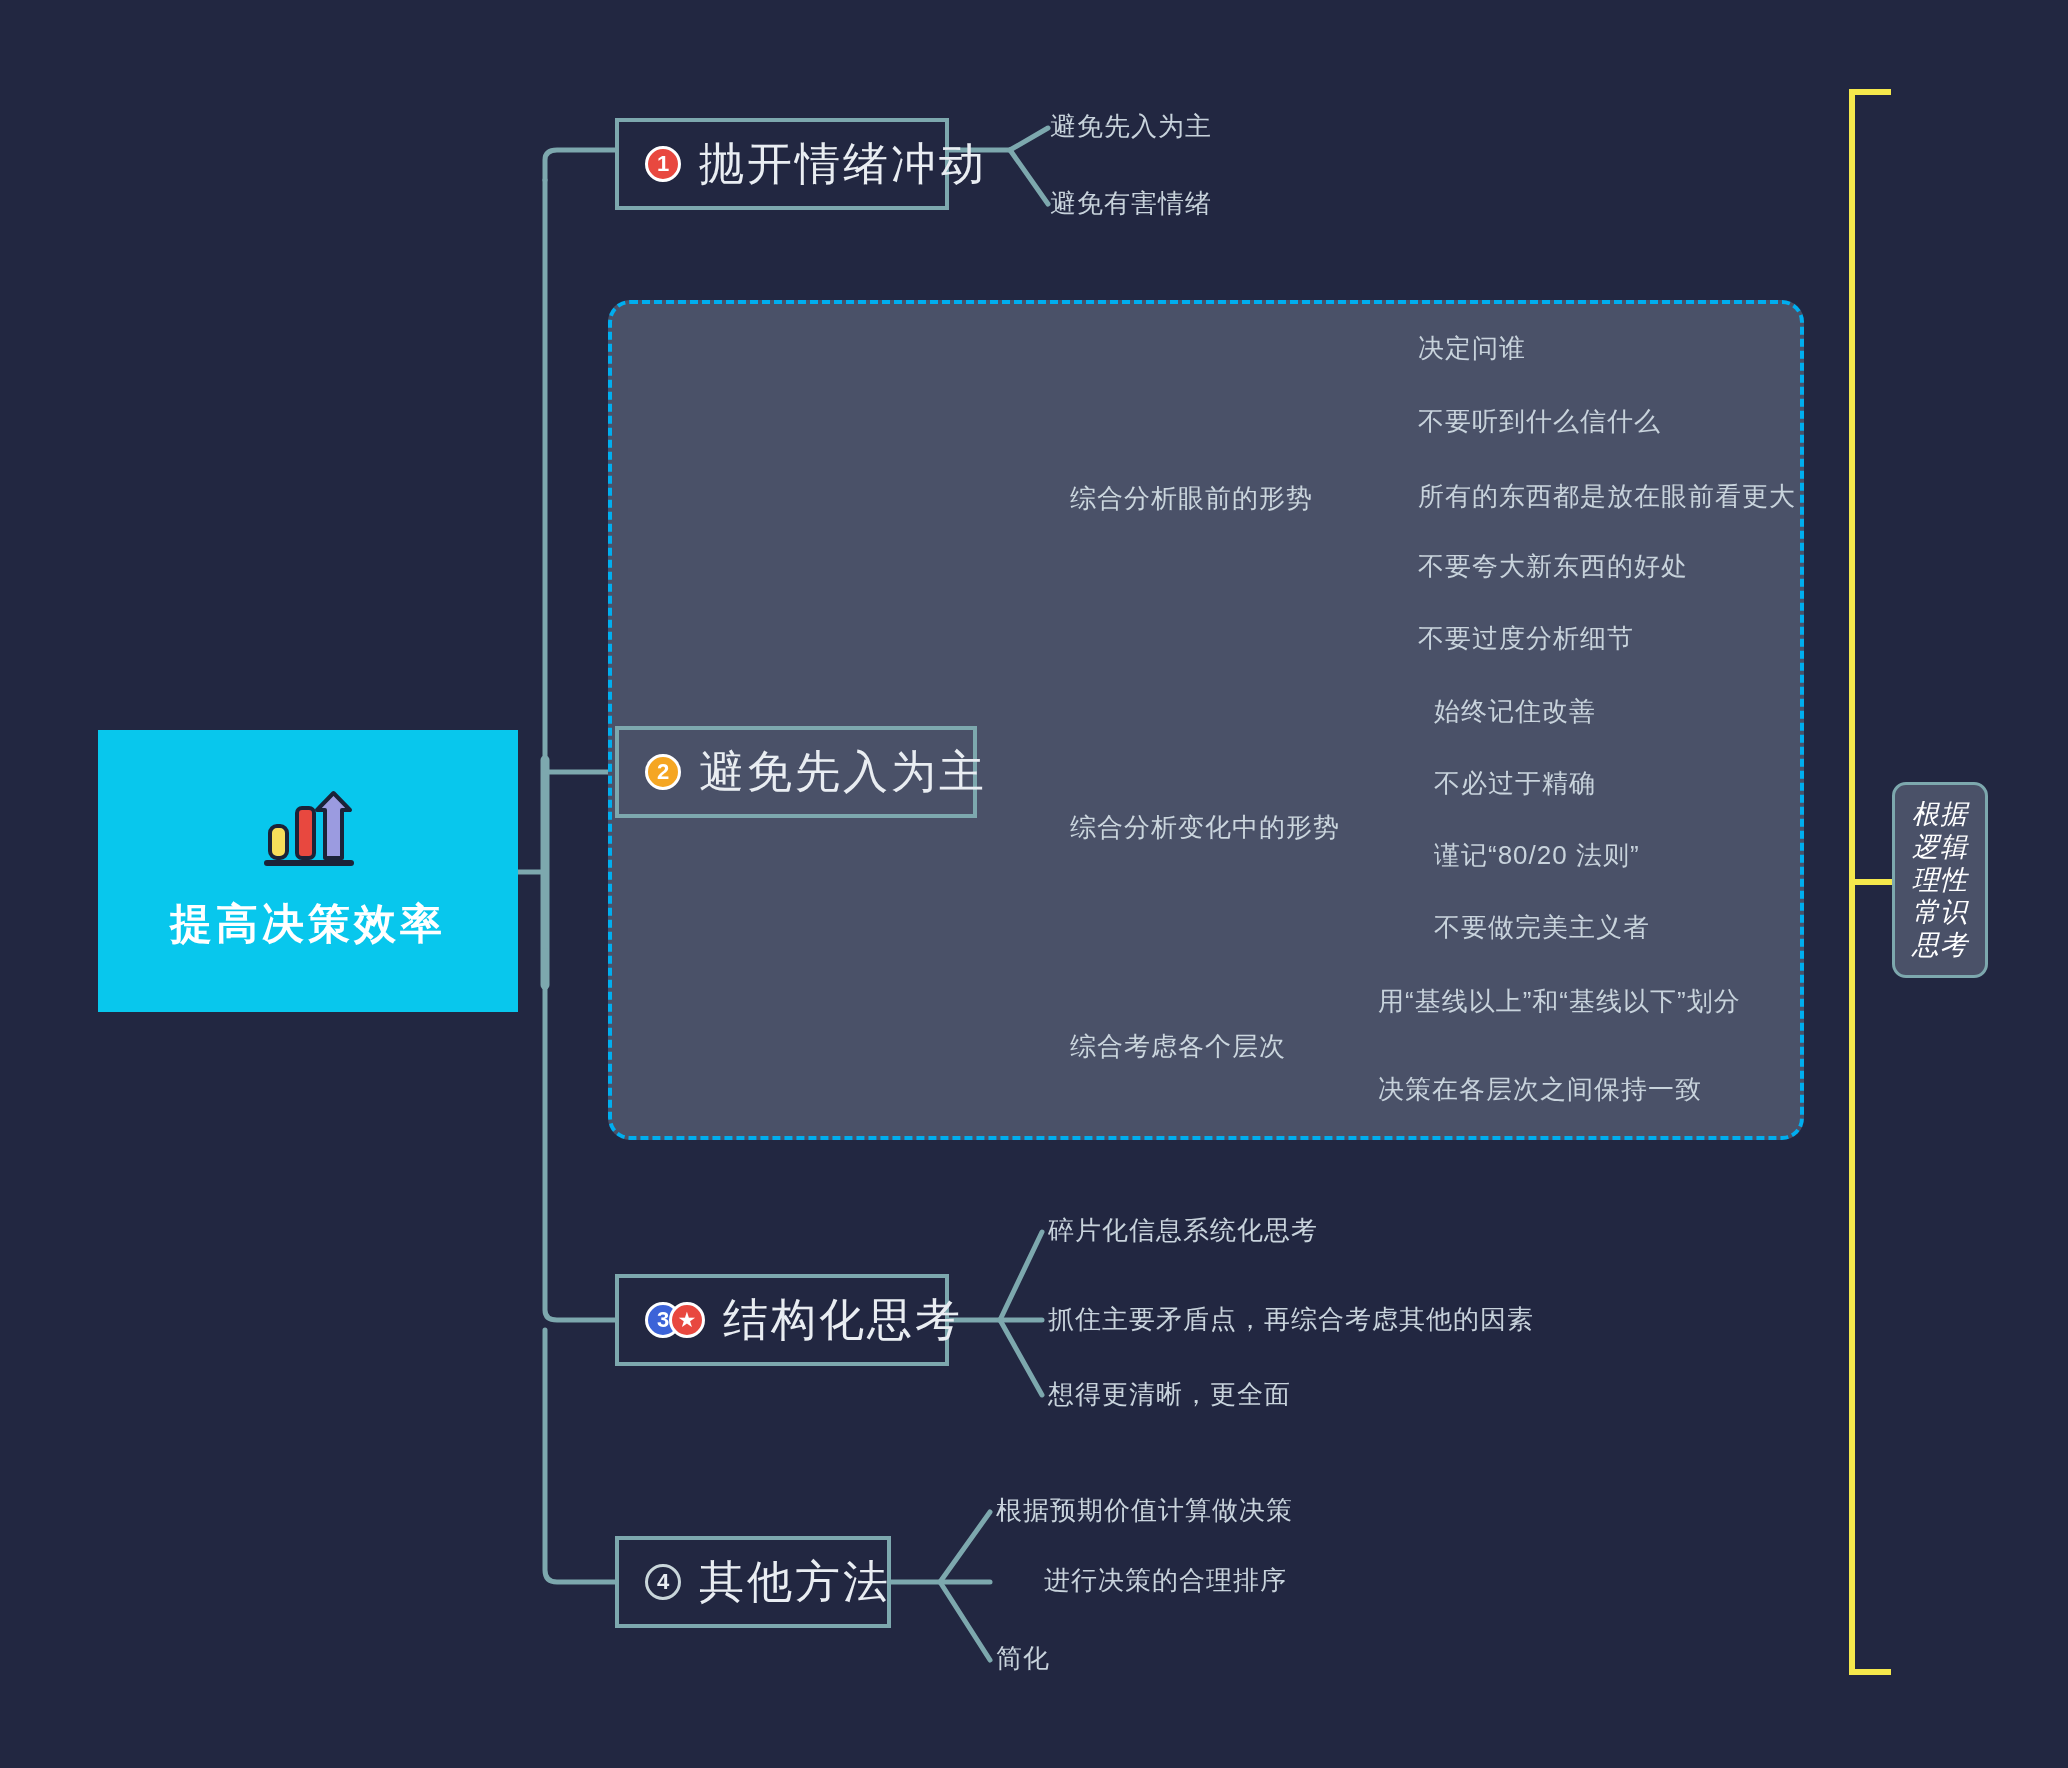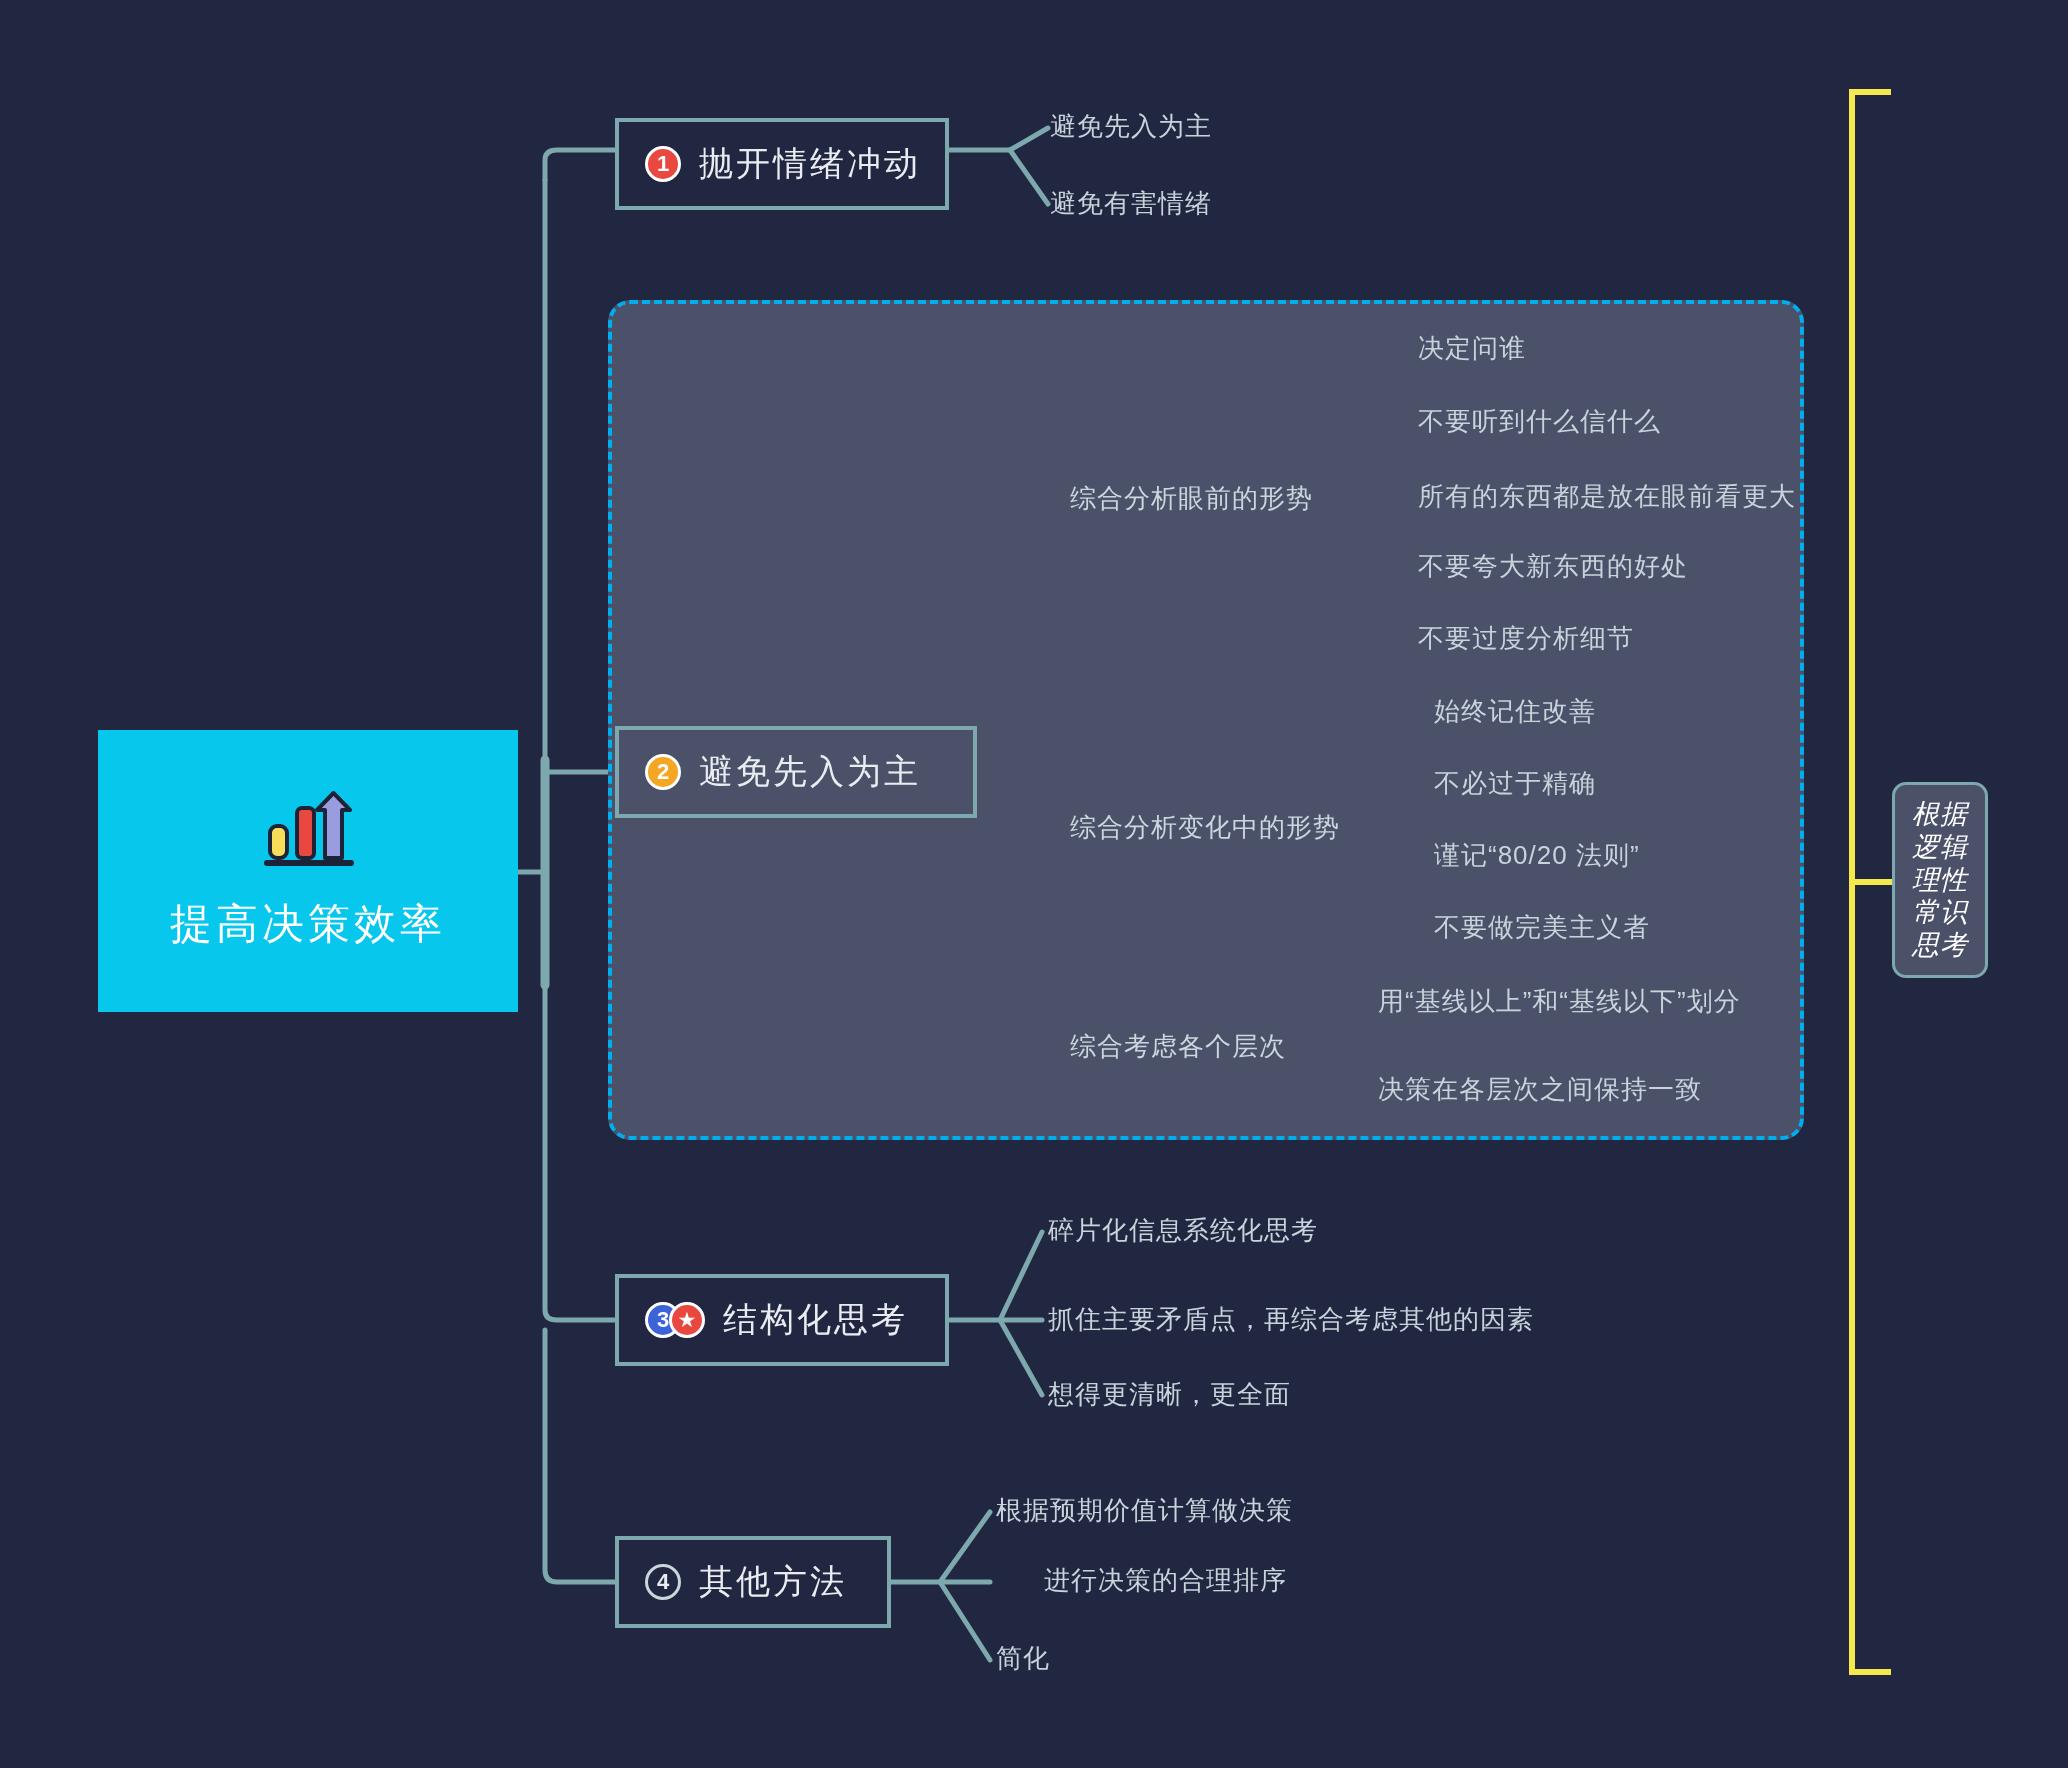--- a/index.html
+++ b/index.html
@@ -21,20 +21,21 @@
     background: #4A5168;
   }
 
   
   .central {
     position: absolute;
     background: #08C7ED;
     display: flex; flex-direction: column;
     align-items: center; justify-content: center;
     gap: 22px;
+    font-weight: bold;
   }
   .central-title {
     color: #FFFFFF;
     font-size: 42px;
     letter-spacing: 4px;
     white-space: nowrap;
   }
   .central-icon { width: 104px; height: 84px; display: block; }
 
   
@@ -42,21 +43,21 @@
     position: absolute;
     border: 4px solid #7DA8AE;
     background: #222741;
     display: flex; align-items: center;
     padding: 0 26px;
     gap: 18px;
   }
   .branch.on-group { background: #4A5168; }
   .branch-label {
     color: #E9EDF2;
-    font-size: 34px;
+    font-size: 45px;
     letter-spacing: 3px;
     white-space: nowrap;
   }
   .badges { display: flex; align-items: center; }
   .badge {
     width: 36px; height: 36px; border-radius: 50%;
     display: flex; align-items: center; justify-content: center;
     color: #fff; font-size: 22px; font-weight: bold;
     border: 3px solid #ffffff;
     flex: 0 0 auto;

